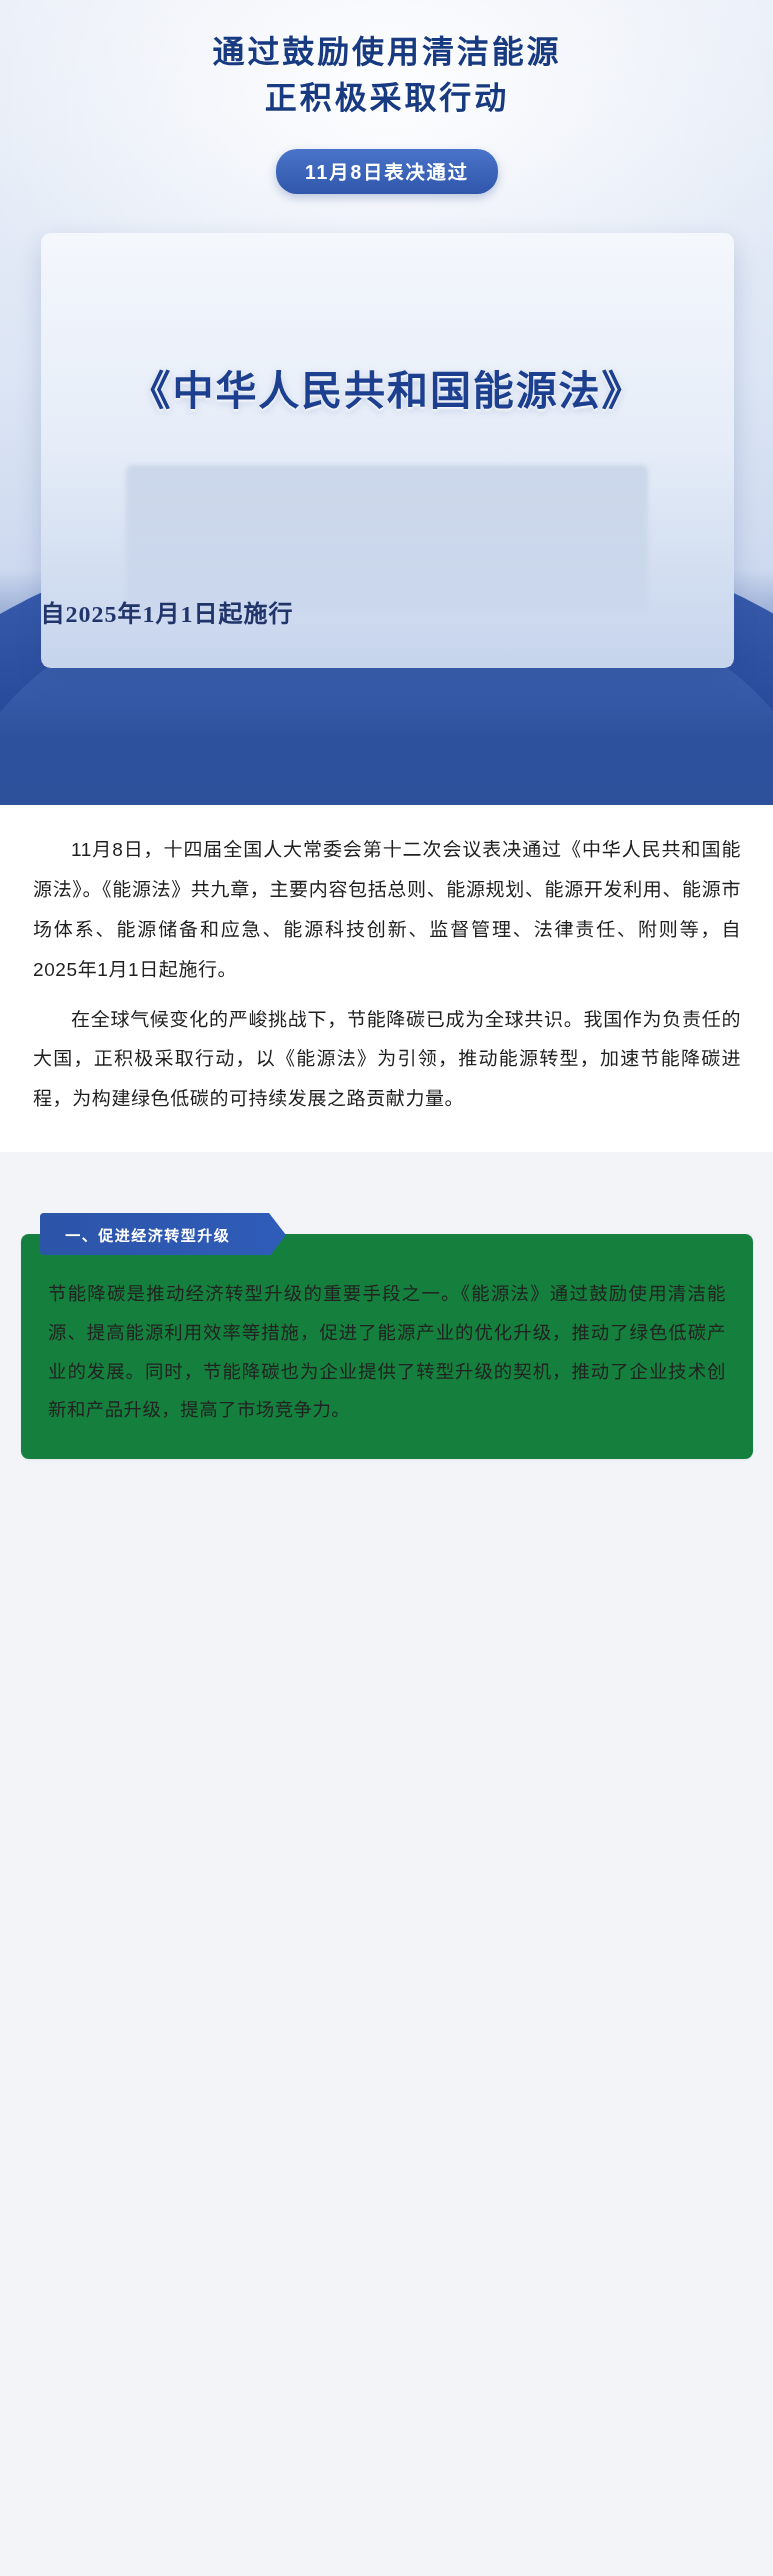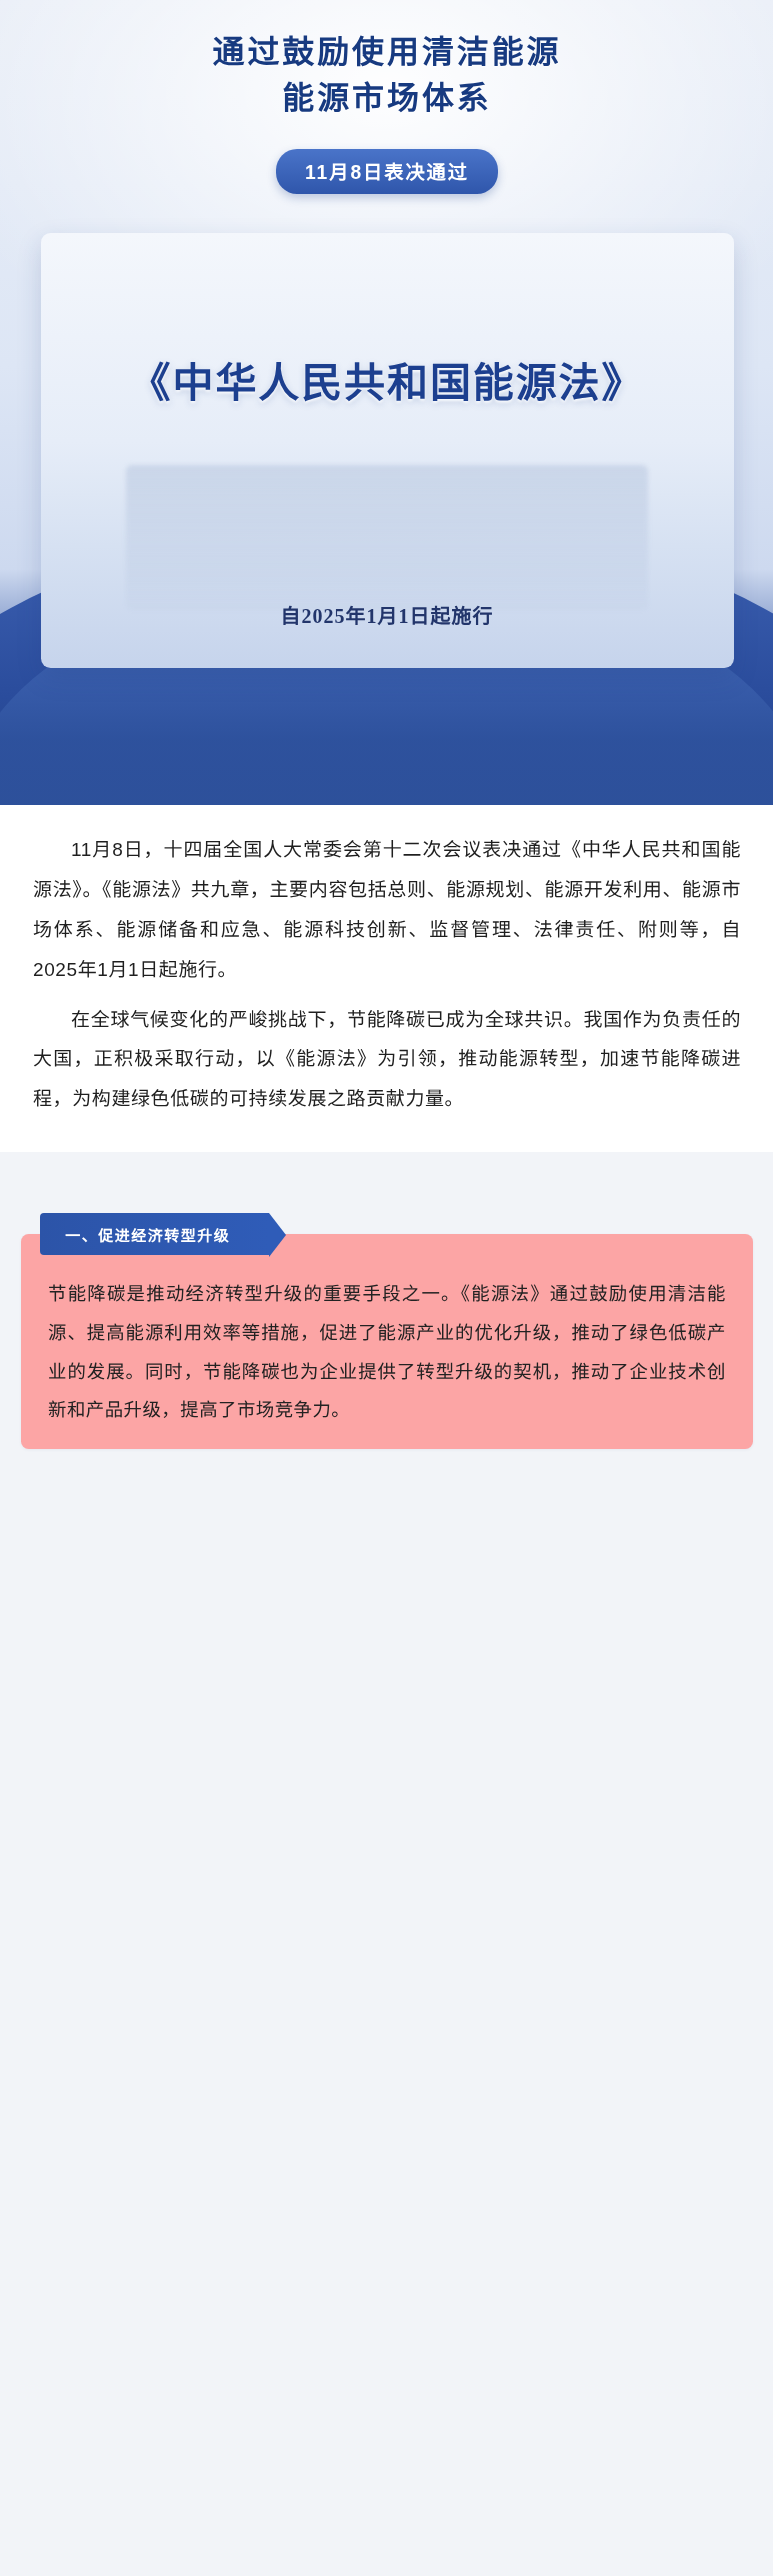--- a/index.html
+++ b/index.html
@@ -109,40 +109,39 @@
     transform: translateX(-50%);
     bottom: 58px;
     width: 522px;
     height: 145px;
     border-radius: 5.8px;
     background: linear-gradient(180deg, rgba(150,170,205,0.30) 0%, rgba(150,170,205,0.05) 100%);
     filter: blur(1.9px);
   }
   .plaque-law {
     position: absolute;
-    top: 116px;
+    top: 124px;
     left: 0;
     right: 0;
     text-align: center;
     font-family: "Liberation Serif", "DejaVu Serif", serif;
     font-weight: bold;
     font-size: 41px;
     letter-spacing: 1.9px;
     color: #1c3f8f;
     text-shadow: 0 1.9px 2.9px rgba(255,255,255,0.9), 0 2.9px 7.7px rgba(60,90,160,0.25);
   }
   .plaque-date {
     position: absolute;
     bottom: 39px;
     left: 0;
     right: 0;
-    text-align: center;
     font-family: "Liberation Serif", "DejaVu Serif", serif;
     font-weight: bold;
-    font-size: 20px;
+    font-size: 24px;
     letter-spacing: 1px;
     color: #22356b;
   }
 
   
   .content {
     position: relative;
     z-index: 6;
     margin-top: -7.7px;
     padding: 0 0 48px;
@@ -186,22 +185,22 @@
     right: -16.4px;
     top: 0;
     width: 0;
     height: 0;
     border-top: 22px solid transparent;
     border-bottom: 22px solid transparent;
     border-left: 17.4px solid #2f5cb8;
   }
   .section-body {
     margin-top: -21px;
-    padding: 41px 27px 19px;
-    background: #fca5a5;
+    padding: 41px 27px 29px;
+    background: #15803d;
     border-radius: 7.7px;
     box-shadow: 0 1px 2.9px rgba(70,90,130,0.07);
   }
   .section-body p {
     margin: 0;
     font-size: 18.4px;
     line-height: 2.1;
     color: #222222;
     text-align: justify;
     letter-spacing: 0.5px;
@@ -212,21 +211,21 @@
 
 <div class="page">
 
   <div class="hero">
     <div class="hero-glow"></div>
     <div class="hero-arc"></div>
     <div class="hero-arc2"></div>
 
     <div class="hero-title">
       <span>通过鼓励使用清洁能源</span>
-      <span>能源市场体系</span>
+      <span>正积极采取行动</span>
     </div>
 
     <div class="hero-badge-wrap">
       <div class="hero-badge">11月8日表决通过</div>
     </div>
 
     <div class="plaque">
       <div class="plaque-inner-shadow"></div>
       <div class="plaque-law">《中华人民共和国能源法》</div>
       <div class="plaque-date">自2025年1月1日起施行</div>

